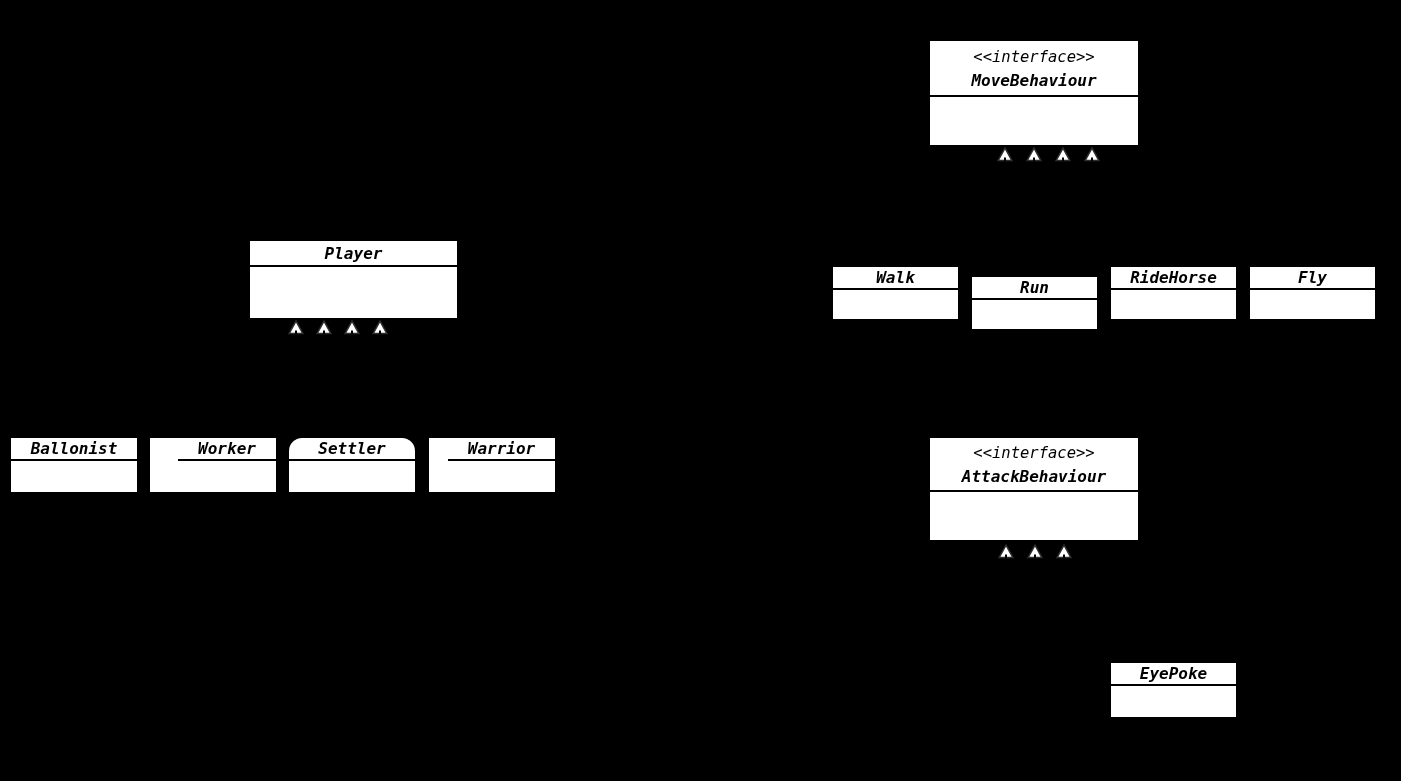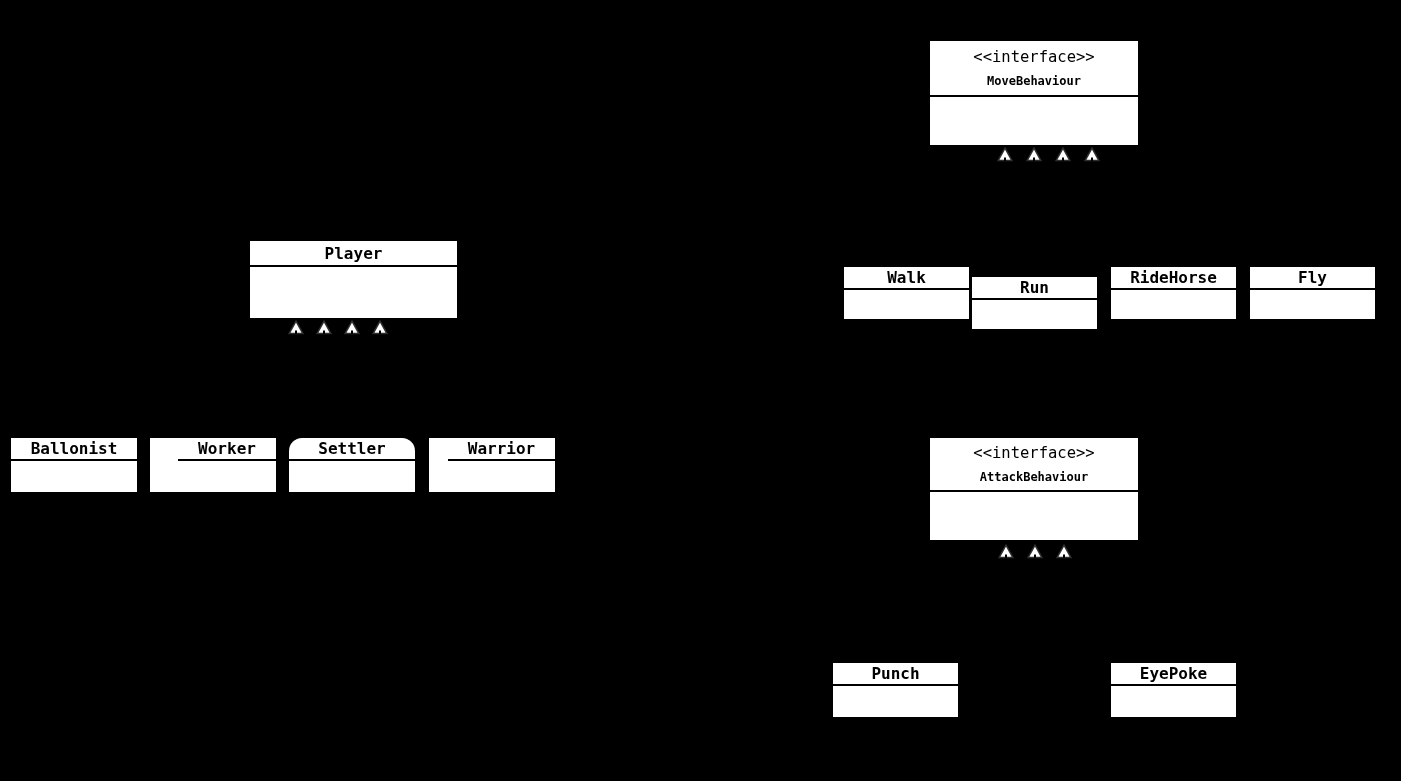--- a/index.html
+++ b/index.html
@@ -2,48 +2,48 @@
 <html><head>
 <meta charset="utf-8">
 <style>
   * { margin:0; padding:0; box-sizing:border-box; }
   html,body { width:1401px; height:781px; }
   body {
     background:#000000;
     font-family:"DejaVu Sans Mono","Liberation Mono",monospace;
     position:relative; overflow:hidden;
   }
-  .stage { position:absolute; left:0; top:0; width:1401px; height:699px; background:#000000; }
+  .stage { position:absolute; left:0; top:0; width:1401px; height:699px; background:#000000;font-style:italic; }
 
   .box { position:absolute; background:#ffffff; color:#000000; display:flex; flex-direction:column; }
   .box-header {
     border-bottom:2px solid #000000;
     display:flex; align-items:center; justify-content:center;
     text-align:center; flex:0 0 auto;
   }
   .box-body { flex:1 1 auto; background:#ffffff; }
 
   
   .iface .box-header { flex-direction:column; justify-content:center; padding-top:3px; }
   .stereotype { font-size:15.5px; font-weight:normal; line-height:23px; white-space:pre; }
-  .iface-name { font-size:12px; font-weight:bold; line-height:24px; white-space:pre; }
+  .iface-name { font-size:16px; font-weight:bold; line-height:24px; white-space:pre; }
 
   
   .cls-name { font-size:16px; font-weight:bold; white-space:pre; }
 
   .iface-move   { left:930px; top:41px;  width:208px; height:104px; }
   .iface-move .box-header { height:56px; }
   .iface-attack { left:930px; top:438px; width:208px; height:102px; }
   .iface-attack .box-header { height:54px; }
 
   .cls-player { left:250px; top:241px; width:207px; height:77px; }
   .cls-player .box-header { height:26px; }
 
   .child .box-header { height:23px; }
-  .cls-walk      { left:833px;  top:267px; width:125px; height:52px;margin-left:11px; }
+  .cls-walk      { left:833px;  top:267px; width:125px; height:52px; }
   .cls-run       { left:972px;  top:277px; width:125px; height:52px; }
   .cls-ridehorse { left:1111px; top:267px; width:125px; height:52px; }
   .cls-fly       { left:1250px; top:267px; width:125px; height:52px; }
 
   .cls-ballonist { left:11px;  top:438px; width:126px; height:54px; }
   .cls-worker    { left:150px; top:438px; width:126px; height:54px;padding-left:28px; }
   .cls-settler   { left:289px; top:438px; width:126px; height:54px;border-radius:13px; }
   .cls-warrior   { left:429px; top:438px; width:126px; height:54px;padding-left:19px; }
 
   .cls-punch     { left:833px;  top:663px; width:125px; height:54px; }
@@ -180,26 +180,20 @@
     </div>
     <div class="box-body"></div>
   </div>
   <div class="box child cls-warrior">
     <div class="box-header">
       <span class="cls-name">Warrior</span>
     </div>
     <div class="box-body"></div>
   </div>
 
-  <div class="box child cls-punch">
-    <div class="box-header">
-      <span class="cls-name">Punch</span>
-    </div>
-    <div class="box-body"></div>
-  </div>
   <div class="box child cls-eyepoke">
     <div class="box-header">
       <span class="cls-name">EyePoke</span>
     </div>
     <div class="box-body"></div>
   </div>
 
 </div>
 
 </body></html>

